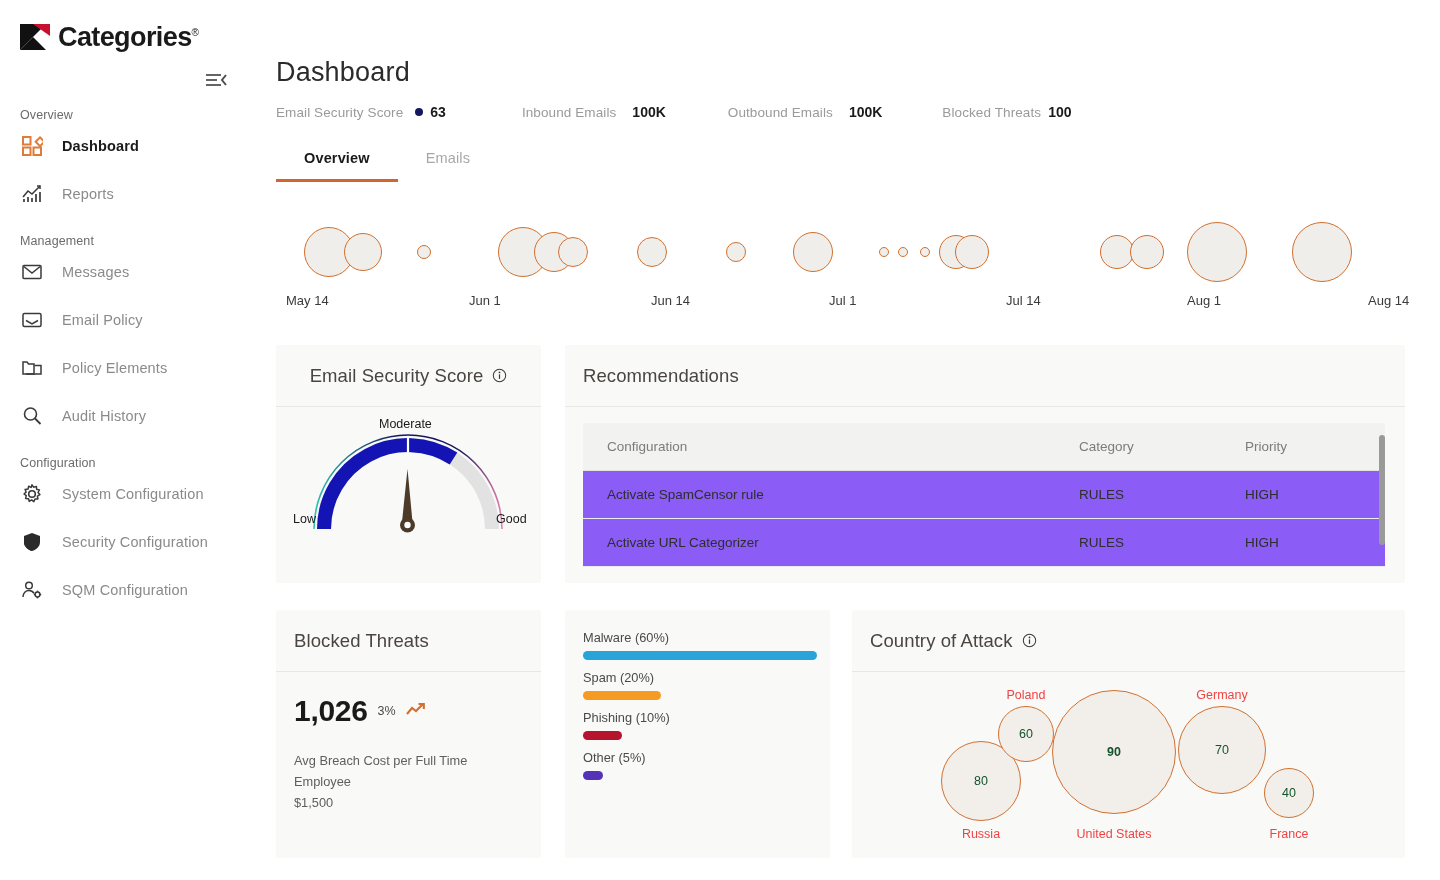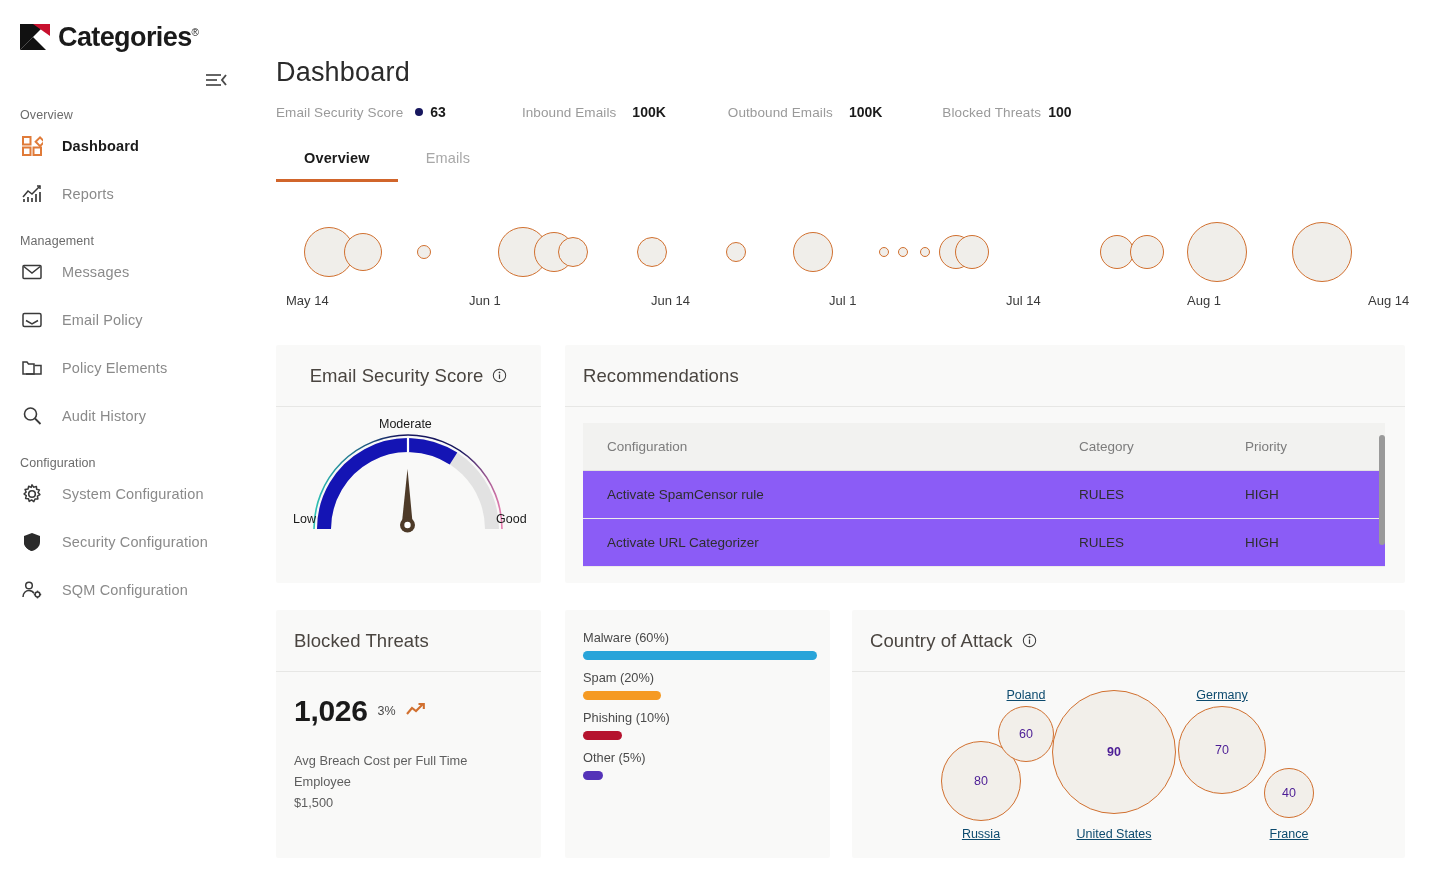--- a/index.html
+++ b/index.html
@@ -114,22 +114,22 @@
   .bt-pct { font-size: 12.5px; color: #4a4a4a; }
   .bt-sub { font-size: 12.8px; color: #5e5e5e; line-height: 1.65; }
 
   
   .cat-label { font-size: 12.8px; color: #4a4a4a; margin-bottom: 6px; }
   .cat-bar { height: 9px; border-radius: 4.5px; }
 
   
   .cb { position: absolute; border-radius: 50%; background: #f2efea; border: 1.3px solid #d1702f;
         display: flex; align-items: center; justify-content: center; }
-  .cb-val { font-size: 12.5px; color: #4c1d95; }
-  .cb-name { position: absolute; font-size: 12.5px; color: #0c4a6e; white-space: nowrap; text-decoration: underline; }
+  .cb-val { font-size: 12.5px; color: #14532d; }
+  .cb-name { position: absolute; font-size: 12.5px; color: #ef4444; white-space: nowrap; }
 </style>
 </head>
 <body>
 
 <div class="page">
 
   <div class="sidebar">
 
     <div class="logo-wrap">
       <svg class="logo-mark" viewBox="0 0 34 30">

